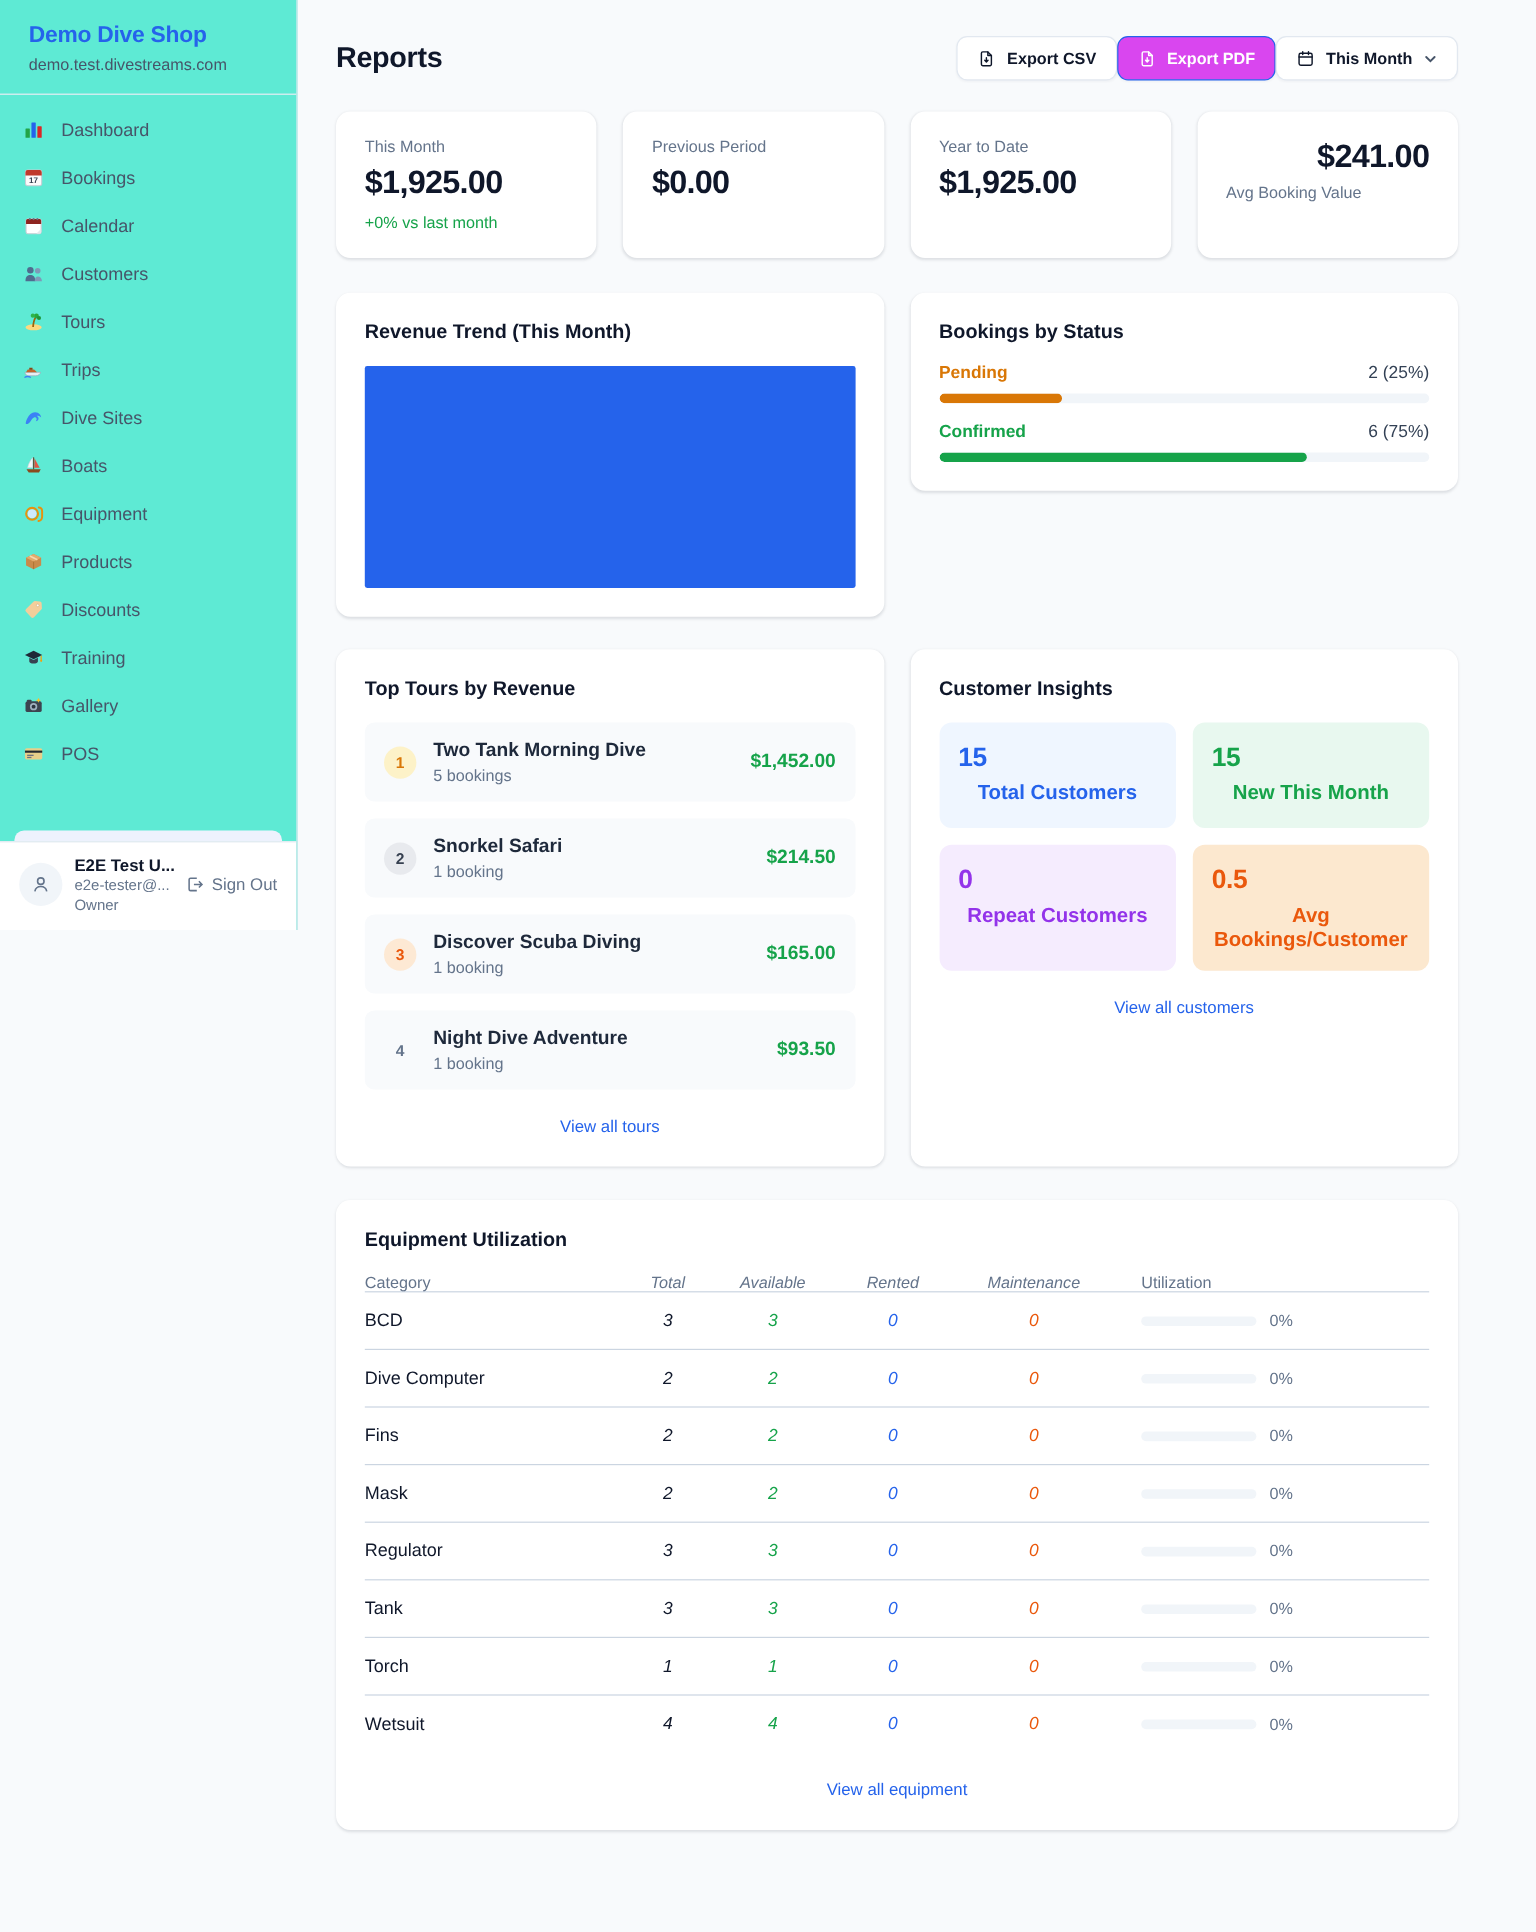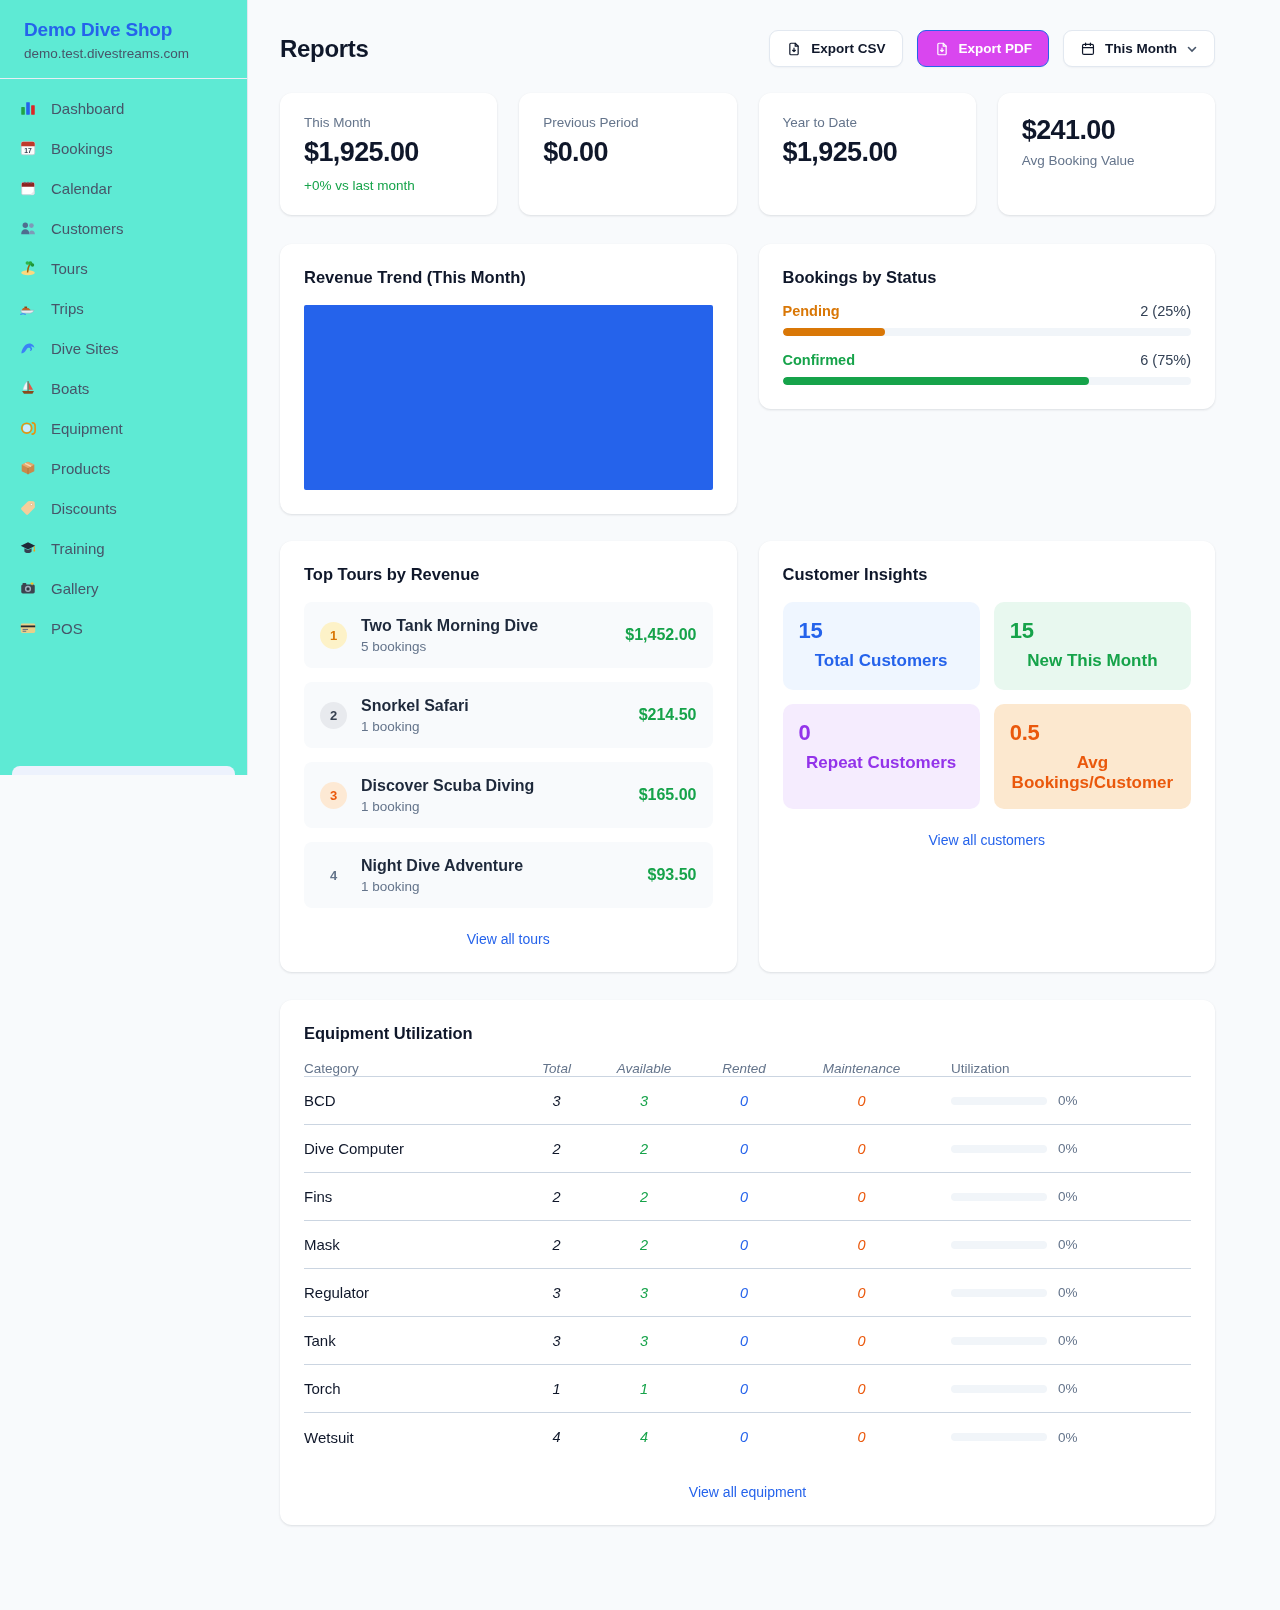--- a/index.html
+++ b/index.html
@@ -44,21 +44,21 @@
   }
   .user-meta { min-width: 0; flex: 1; }
   .user-name { font-size: 14px; font-weight: 700; color: #0f172a; white-space: nowrap; }
   .user-email, .user-role { font-size: 12.5px; color: #64748b; margin-top: 2px; white-space: nowrap; }
   .signout { display: flex; align-items: center; gap: 7px; color: #64748b; font-size: 14px; cursor: pointer; white-space: nowrap; }
 
   
   main { flex: 1; padding: 30px 65px 40px 32px; }
   .page-header { display: flex; align-items: center; justify-content: space-between; margin-bottom: 26px; }
   .page-title { font-size: 24px; font-weight: 800; letter-spacing: -0.3px; }
-  .header-actions { display: flex; gap: 14px; }
+  .header-actions { display: flex; }
   .btn {
     display: inline-flex; align-items: center; gap: 9px; height: 37px; padding: 0 16px;
     border-radius: 9px; border: 1px solid #e2e8f0; background: #fff;
     font-family: "Liberation Sans", sans-serif; font-size: 13.5px; font-weight: 700;
     color: #0f172a; cursor: pointer; box-shadow: 0 1px 2px rgba(15,23,42,0.04);
   }
   .btn svg { display: block; }
   .btn-primary { background: #d946ef; border-color: #2563eb; color: #ffffff; }
 
   .card {
@@ -66,21 +66,21 @@
     box-shadow: 0 1px 3px rgba(15,23,42,0.07), 0 1px 2px rgba(15,23,42,0.05);
   }
   .card h2 { font-size: 16.5px; font-weight: 700; color: #0f172a; }
 
   
   .stats-row { display: grid; grid-template-columns: repeat(4, 1fr); gap: 22px; margin-bottom: 29px; }
   .stat-card { padding: 22px 24px; }
   .stat-label { font-size: 13.5px; color: #64748b; font-weight: 500; }
   .stat-value { font-size: 27px; font-weight: 800; color: #0f172a; letter-spacing: -0.6px; margin-top: 7px; }
   .stat-delta { font-size: 13.5px; color: #16a34a; margin-top: 10px; font-weight: 500; }
-  .stat-card.value-first .stat-value { margin-top: 0; }
+  .stat-card.value-first .stat-value { margin-top: 0; text-align: right; }
   .stat-card.value-first .stat-label { margin-top: 7px; }
 
   .two-col { display: grid; grid-template-columns: 1fr 1fr; gap: 22px; }
   .row-charts { margin-bottom: 27px; align-items: start; }
   .row-mid { margin-bottom: 28px; align-items: stretch; }
 
   
   .chart { margin-top: 18px; height: 185px; }
   .chart-bar { width: 100%; height: 100%; background: #2563eb; border-radius: 2px; }
 
@@ -306,20 +306,40 @@
               <rect x="2" y="5" width="16" height="10.5" rx="1.6" fill="#e7d08a"></rect>
               <rect x="2" y="7.2" width="16" height="2" fill="#23292f"></rect>
               <rect x="4" y="11" width="6" height="1.2" fill="#6b7280"></rect>
               <rect x="4" y="13" width="4" height="1.2" fill="#6b7280"></rect>
             </svg>
           </span>
           <span class="nav-label">POS</span>
         </div>
       </nav>
     <div class="active-sliver"></div>
+    <div class="user-box">
+      <div class="avatar">
+        <svg width="18" height="18" viewBox="0 0 20 20" fill="none" stroke="#64748b" stroke-width="1.5">
+            <circle cx="10" cy="7" r="3"></circle>
+            <path d="M4.5 16.5c.6-3 2.8-4.5 5.5-4.5s4.9 1.5 5.5 4.5"></path>
+          </svg>
+      </div>
+      <div class="user-meta">
+        <div class="user-name">E2E Test U...</div>
+        <div class="user-email">e2e-tester@...</div>
+        <div class="user-role">Owner</div>
+      </div>
+      <div class="signout">
+        <svg width="16" height="16" viewBox="0 0 20 20" fill="none" stroke="#64748b" stroke-width="1.6">
+            <path d="M12.5 3.5H6A1.5 1.5 0 0 0 4.5 5v10A1.5 1.5 0 0 0 6 16.5h6.5"></path>
+            <path d="M9.5 10h8M14.7 6.8 17.9 10l-3.2 3.2"></path>
+          </svg>
+        <span>Sign Out</span>
+      </div>
+    </div>
   </aside>
 
   <main>
     <div class="page-header">
       <h1 class="page-title">Reports</h1>
       <div class="header-actions">
         <button class="btn">
           <svg width="16" height="16" viewBox="0 0 20 20" fill="none" stroke="currentColor" stroke-width="1.5" stroke-linecap="round" stroke-linejoin="round">
               <path d="M11.5 2.8H6.2A1.4 1.4 0 0 0 4.8 4.2v11.6a1.4 1.4 0 0 0 1.4 1.4h7.6a1.4 1.4 0 0 0 1.4-1.4V6.5z"></path>
               <path d="M11.5 2.8v3.7h3.7"></path>

